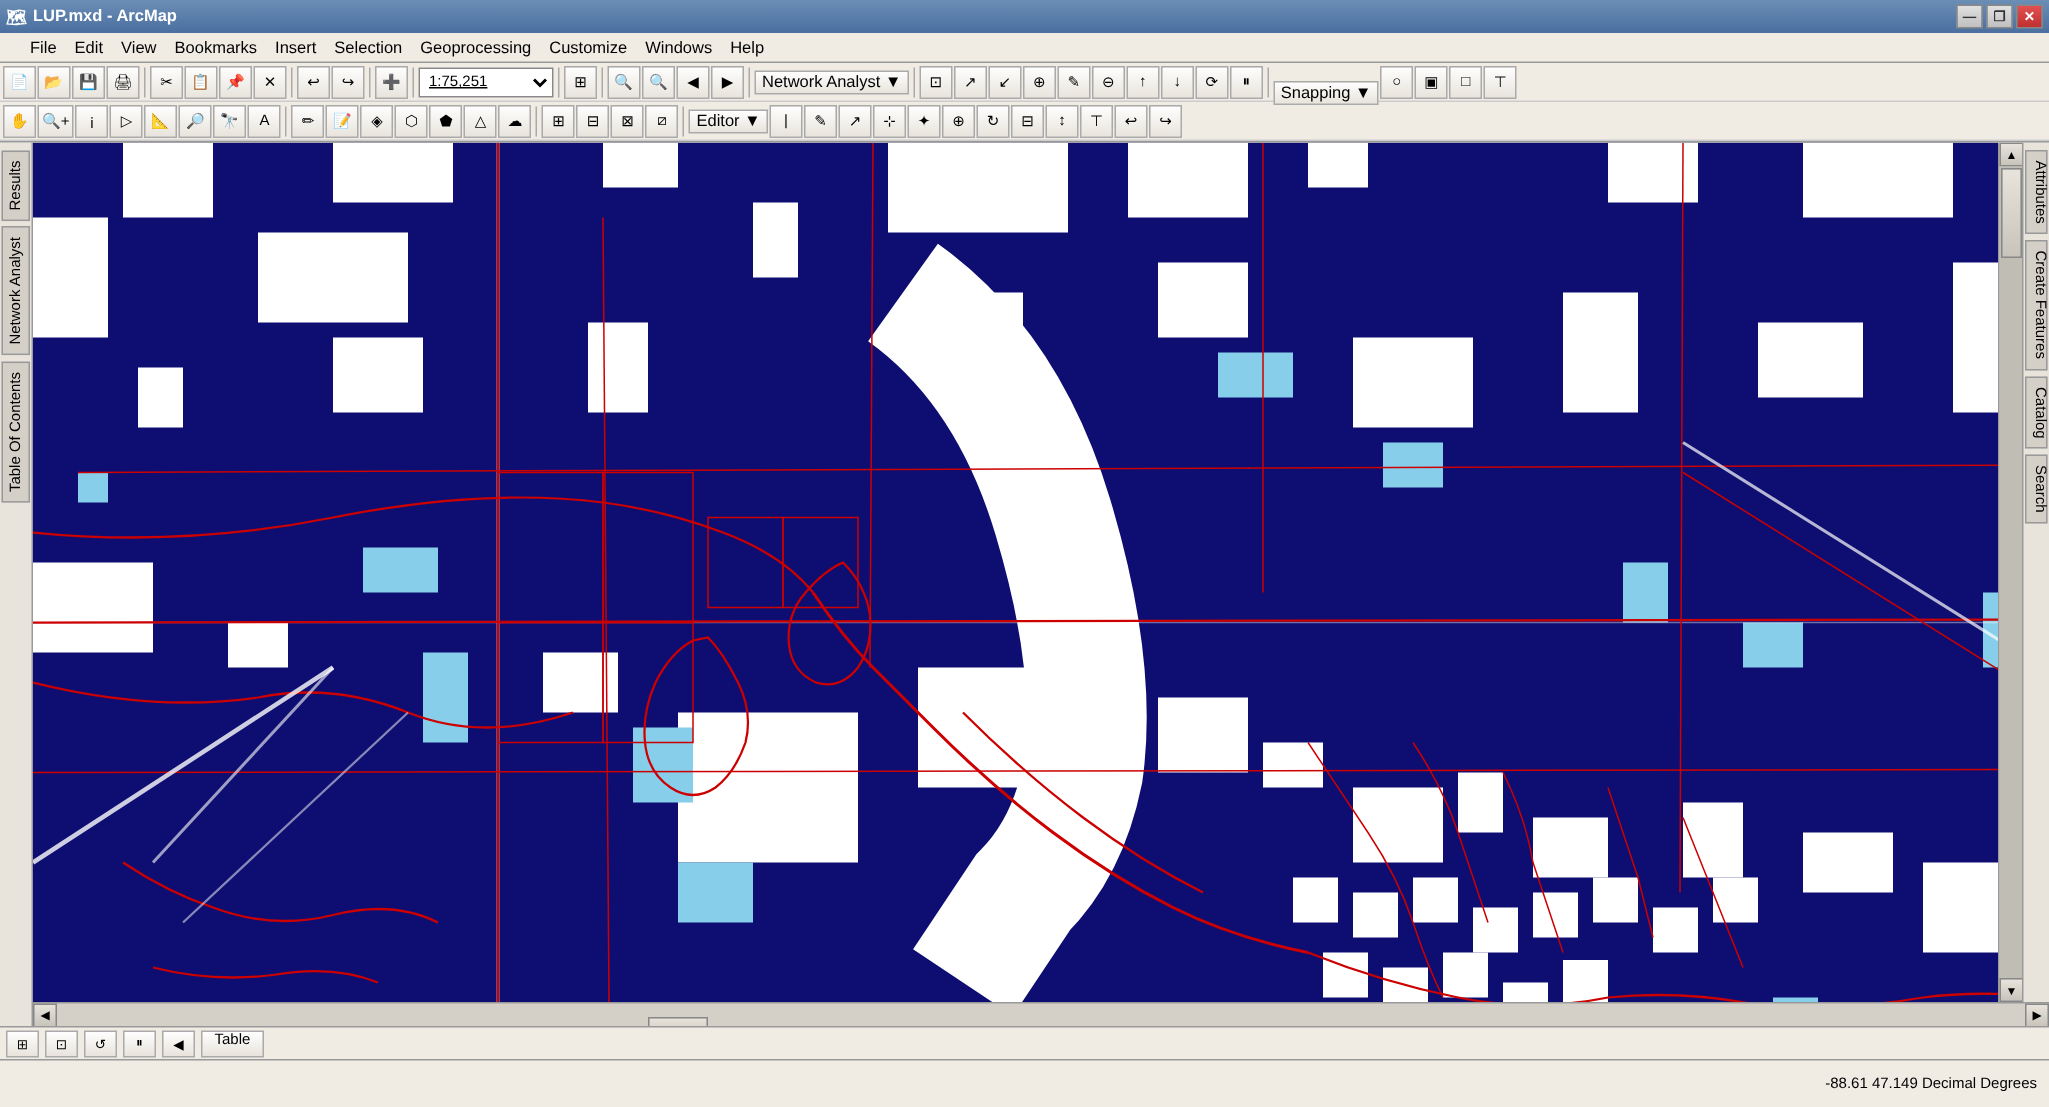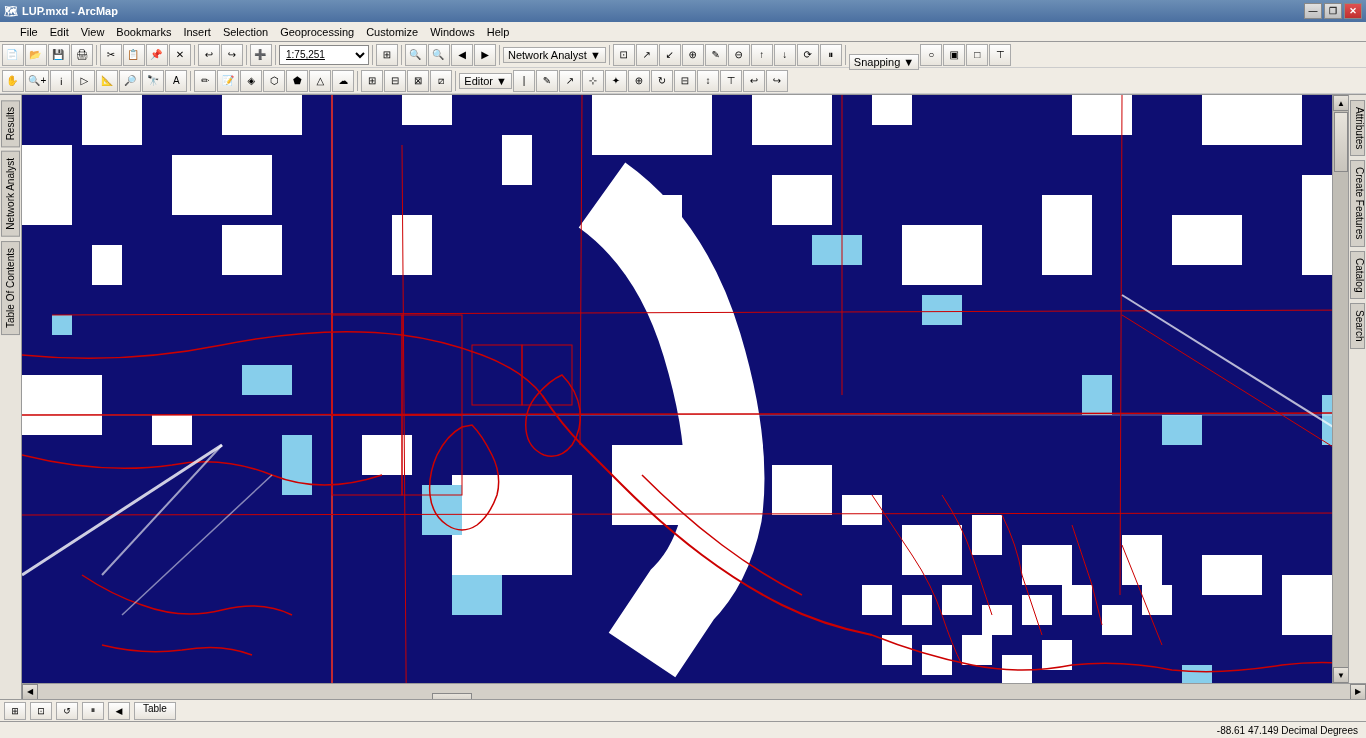--- a/index.html
+++ b/index.html
@@ -167,21 +167,21 @@
       padding: 0 8px;
       background: linear-gradient(to bottom, #fefefe, #e8e4dc);
       border: 1px solid #aaa;
       font-size: 10px;
       cursor: pointer;
       text-align: right;
     }
 
     
     .status-bar {
-      height: 17px;
+      height: 32px;
       background: #f0ece4;
       border-top: 1px solid #999;
       display: flex;
       align-items: center;
       justify-content: flex-end;
       padding: 0 8px;
       font-size: 10px;
     }
 
     

